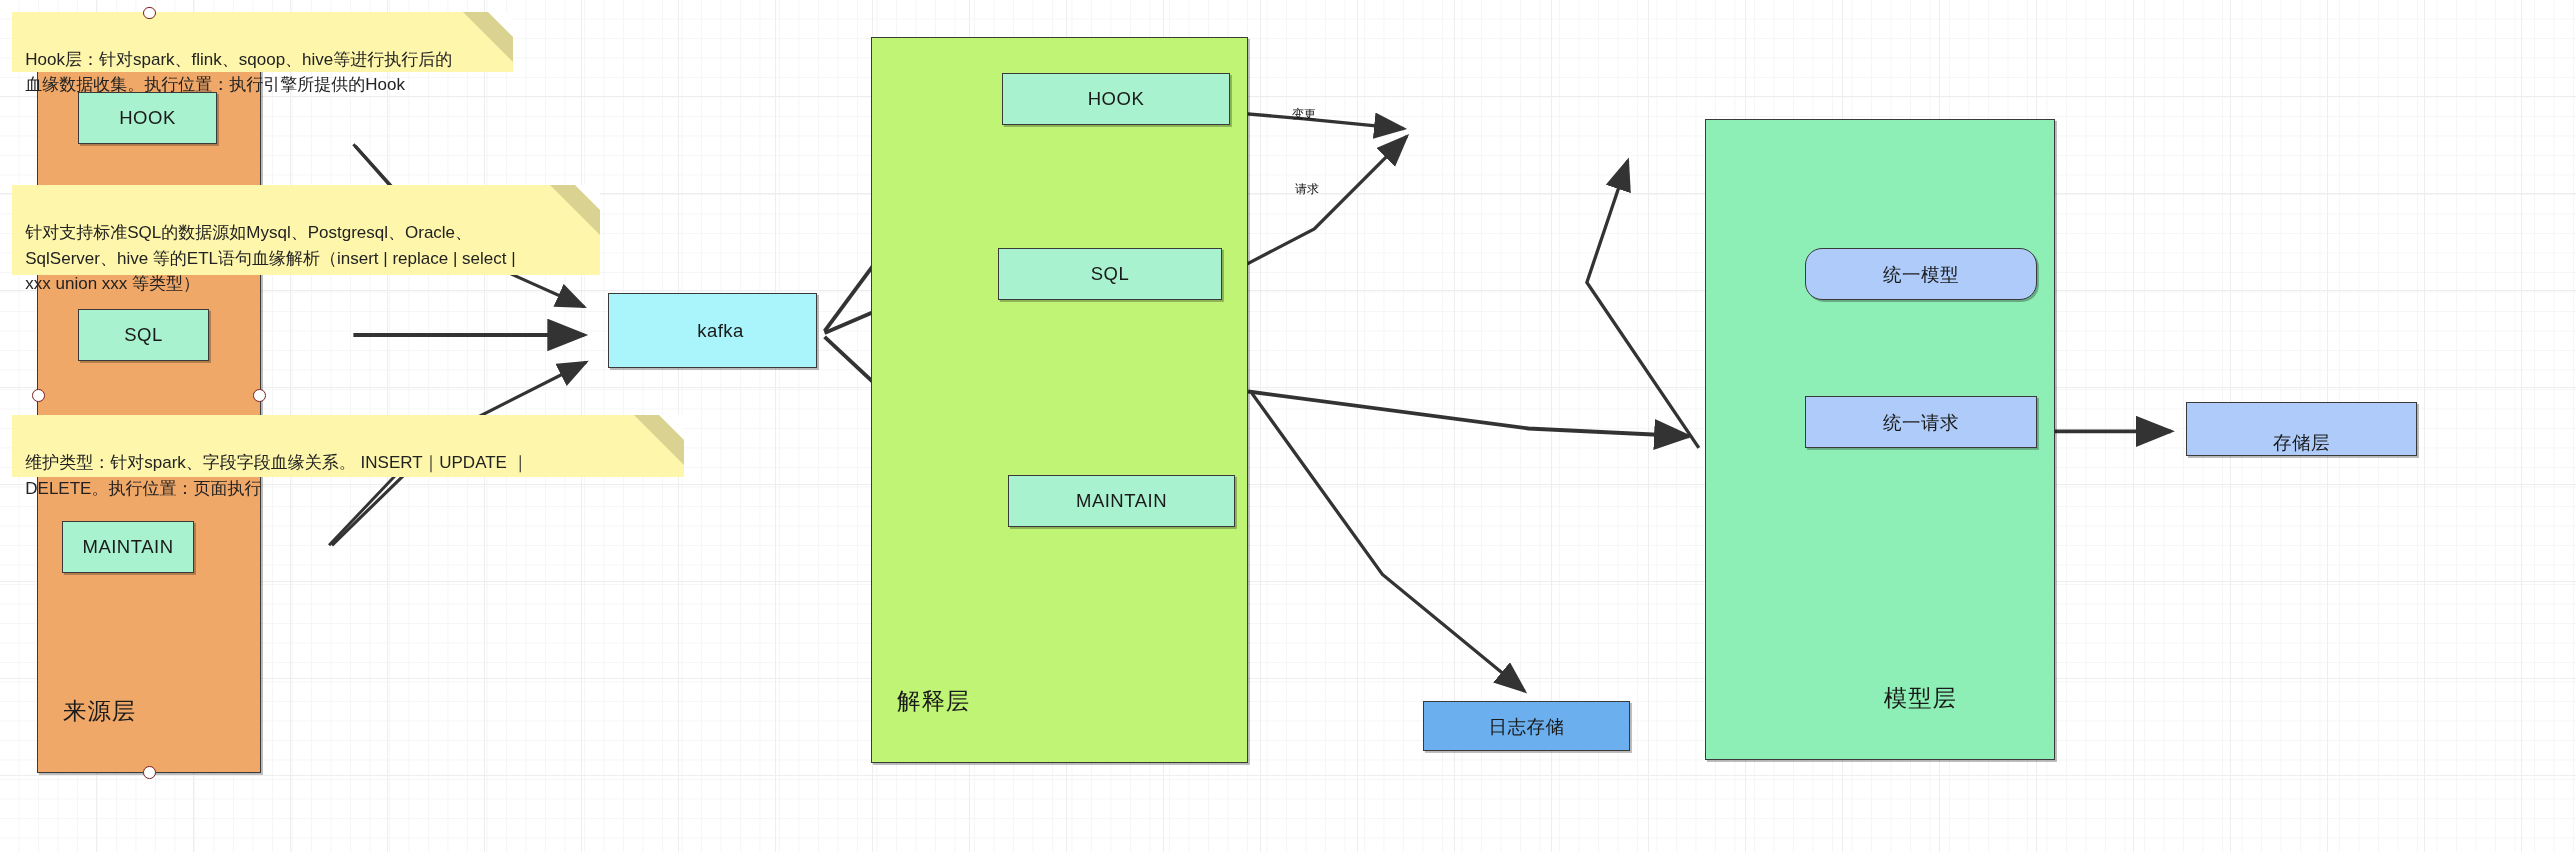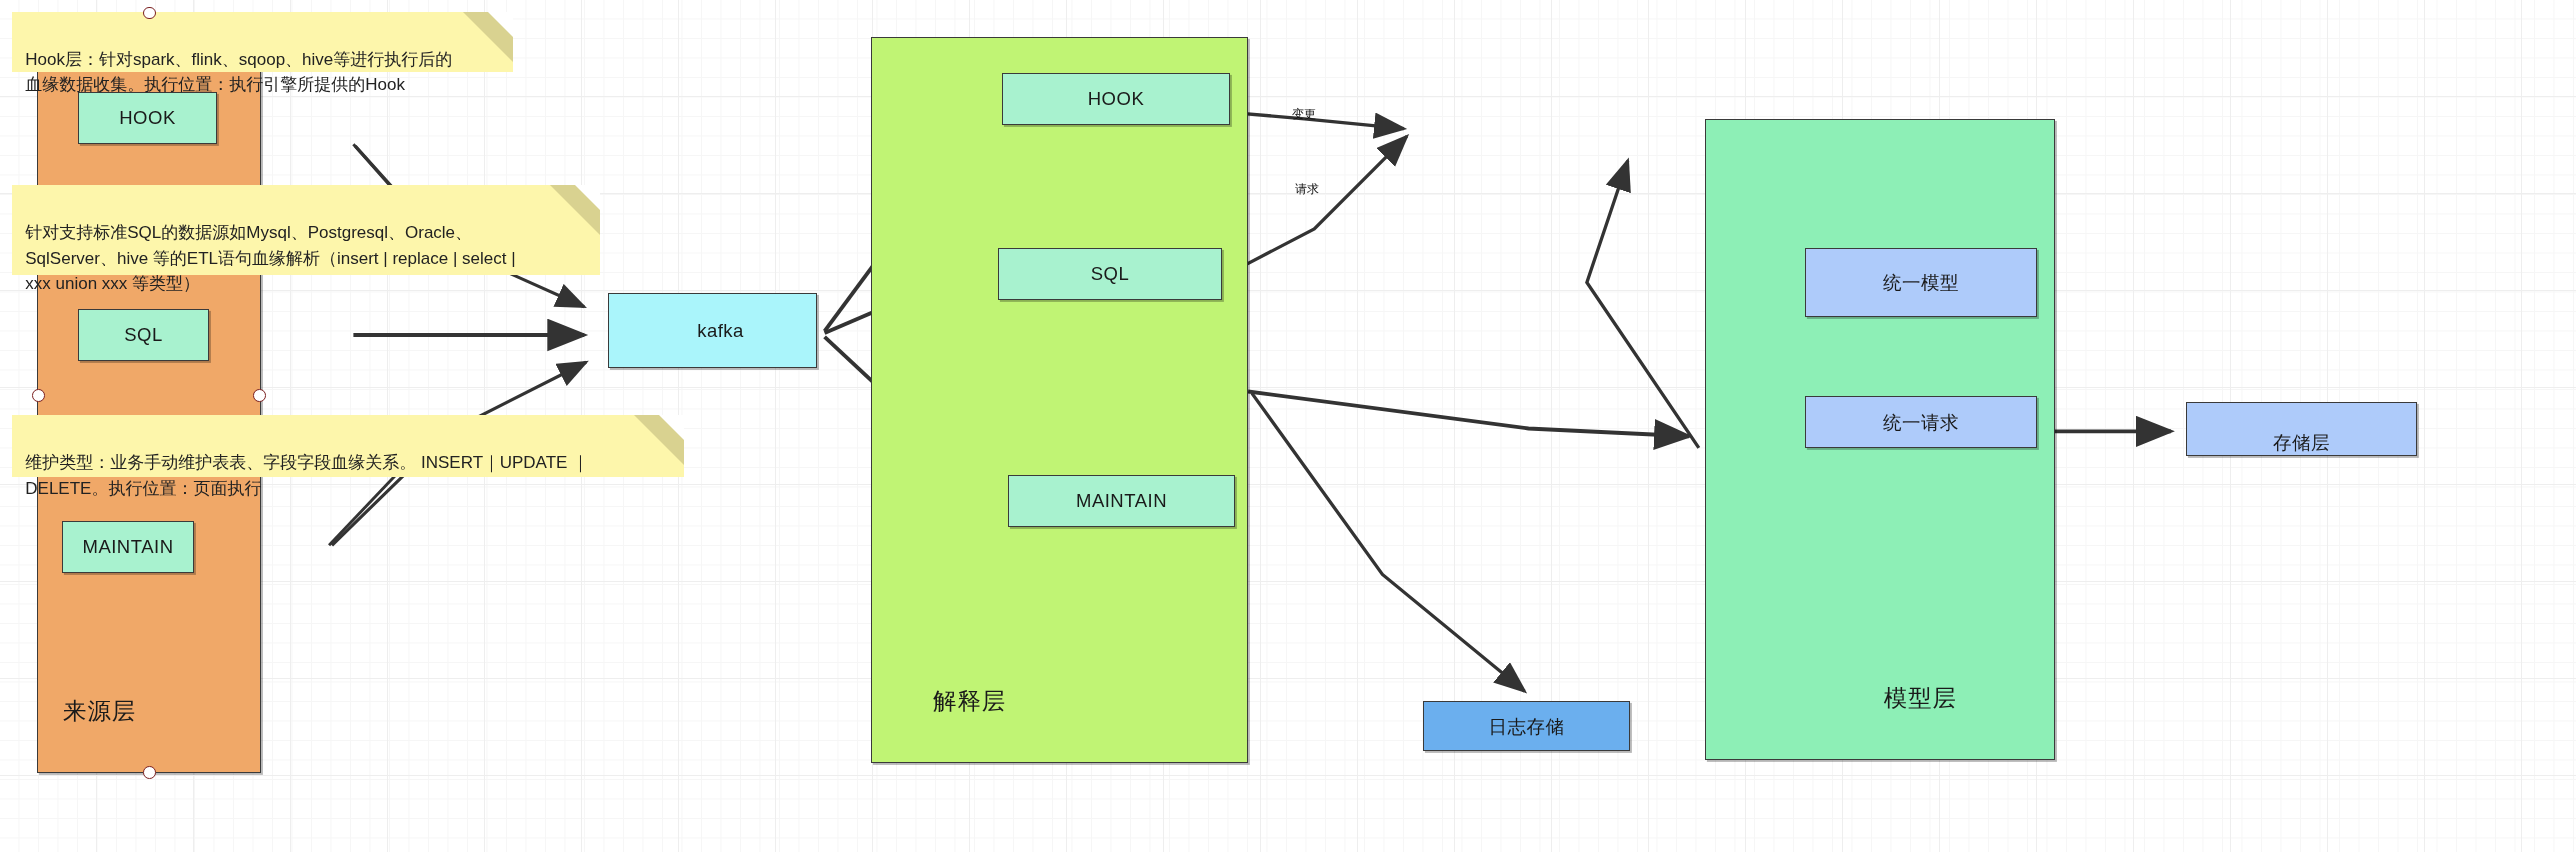--- a/index.html
+++ b/index.html
@@ -145,42 +145,42 @@
 
   <div class="handle" style="left:32px; top:389px;"></div>
   <div class="handle" style="left:253px; top:389px;"></div>
   <div class="handle" style="left:143px; top:766px;"></div>
   <div class="handle" style="left:143px; top:6.8px;"></div>
 
   <div class="node" style="left:608px; top:293px; width:209px; height:75px; background:#aaf5fb;padding-left:16px;">
     <span class="leaf-label">kafka</span>
   </div>
 
-  <div class="node container-node" style="left:871px; top:37px; width:377px; height:726px; background:#c0f474;padding-left:36px;">
+  <div class="node container-node" style="left:871px; top:37px; width:377px; height:726px; background:#c0f474;">
     <span class="container-label">解释层</span>
   </div>
 
   <div class="node" style="left:1002px; top:73px; width:228px; height:52px; background:#a8f2cf;">
     <span class="leaf-label">HOOK</span>
   </div>
 
   <div class="node" style="left:998px; top:248px; width:224px; height:52px; background:#a8f2cf;">
     <span class="leaf-label">SQL</span>
   </div>
 
   <div class="node" style="left:1008px; top:475px; width:227px; height:52px; background:#a8f2cf;">
     <span class="leaf-label">MAINTAIN</span>
   </div>
 
 
   <div class="node container-node" style="left:1705px; top:119px; width:350px; height:641px; background:#8defb6;">
     <span class="container-label right">模型层</span>
   </div>
 
-  <div class="node" style="left:1805px; top:248px; width:232px; height:69px; background:#aecbfa;">
+  <div class="node" style="left:1805px; top:248px; width:232px; height:52px; background:#aecbfa;border-radius:17px;">
     <span class="leaf-label">统一模型</span>
   </div>
 
   <div class="node" style="left:1805px; top:396px; width:232px; height:52px; background:#aecbfa;">
     <span class="leaf-label">统一请求</span>
   </div>
 
   <div class="node" style="left:1423px; top:701px; width:207px; height:50px; background:#6bafee;">
     <span class="leaf-label">日志存储</span>
   </div>
@@ -201,20 +201,20 @@
 
   <div class="note" style="left:11.7px; top:185px; width:588px; height:90px;">
     <span>针对支持标准SQL的数据源如Mysql、Postgresql、Oracle、
 SqlServer、hive 等的ETL语句血缘解析（insert | replace | select |
 xxx union xxx  等类型）</span>
     <span class="fold"></span>
     <span class="foldmask"></span>
   </div>
 
   <div class="note" style="left:11.7px; top:415px; width:672px; height:62px;">
-    <span>维护类型：业务手动维护表表、字段字段血缘关系。 INSERT｜UPDATE ｜
+    <span>维护类型：针对spark、字段字段血缘关系。 INSERT｜UPDATE ｜
 DELETE。执行位置：页面执行</span>
     <span class="fold"></span>
     <span class="foldmask"></span>
   </div>
 
 </div>
 
 
 </body></html>

